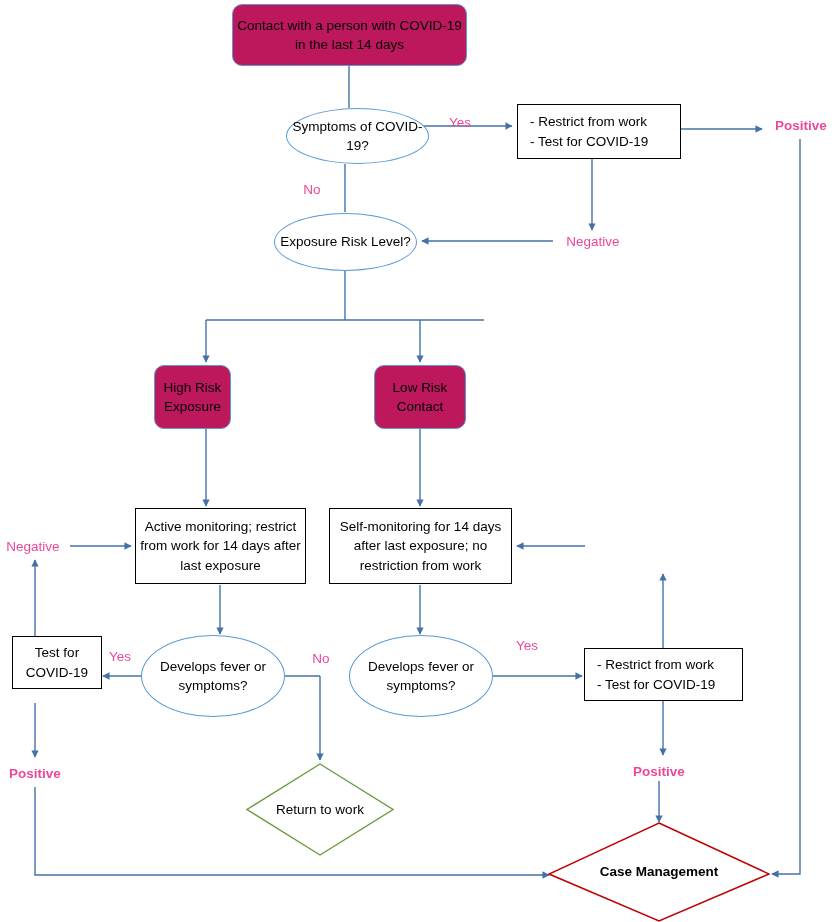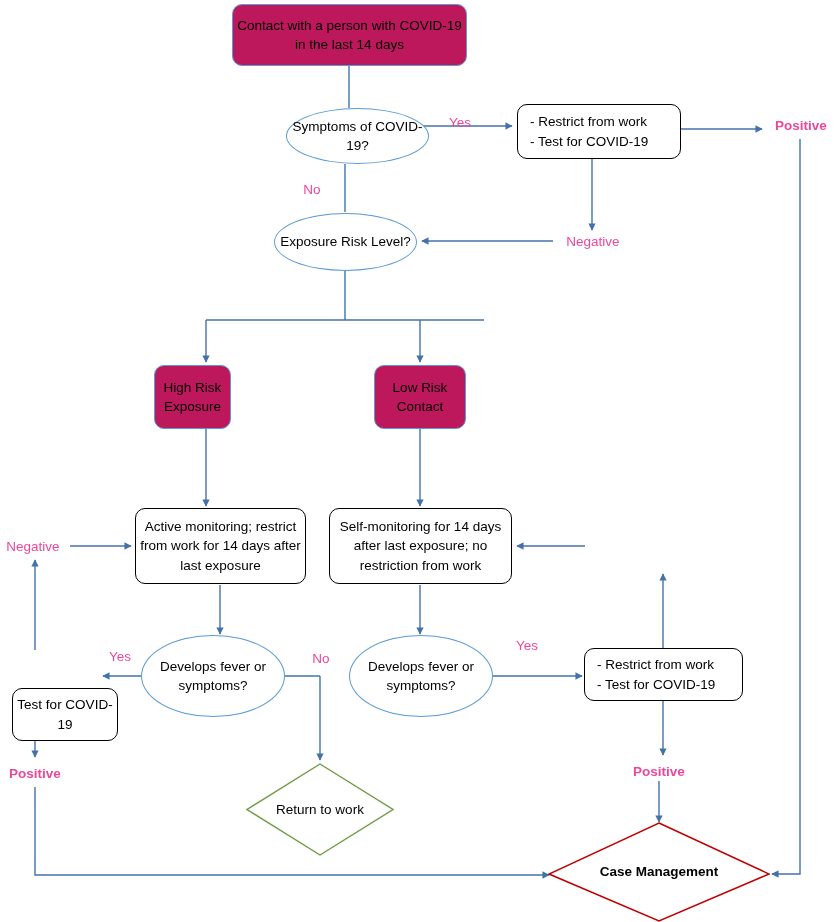--- a/index.html
+++ b/index.html
@@ -29,21 +29,20 @@
     position: absolute;
     box-sizing: border-box;
     display: flex;
     align-items: center;
     justify-content: center;
     text-align: center;
     color: #000000;
     font-size: 13.5px;
     line-height: 1.42;
     z-index: 3;
-    border-radius: 10px;
   }
   .node .txt { display: block; white-space: pre-line; }
 
   
   .rrect {
     border: 1.3px solid #5b9bd5;
     border-radius: 10px;
     background: #be185d;
   }
   
@@ -183,21 +182,21 @@
   </div>
 
   <div class="node ellipse" style="left:141px; top:635px; width:144px; height:82px;">
     <span class="txt">Develops fever or symptoms?</span>
   </div>
 
   <div class="node ellipse" style="left:349px; top:635px; width:144px; height:82px;">
     <span class="txt">Develops fever or symptoms?</span>
   </div>
 
-  <div class="node rect" style="left:12px; top:688px; width:106px; height:53px;">
+  <div class="node rect" style="left:12px; top:636px; width:90px; height:53px;">
     <span class="txt">Test for COVID-19</span>
   </div>
 
   <div class="node rect listbox" style="left:584px; top:648px; width:159px; height:53px;">
     <span class="txt">- Restrict from work
 - Test for COVID-19</span>
   </div>
 
   <div class="node diamond" style="left:246px; top:763px; width:148px; height:93px;">
     <svg width="148" height="93" viewBox="0 0 148 93" xmlns="http://www.w3.org/2000/svg">

